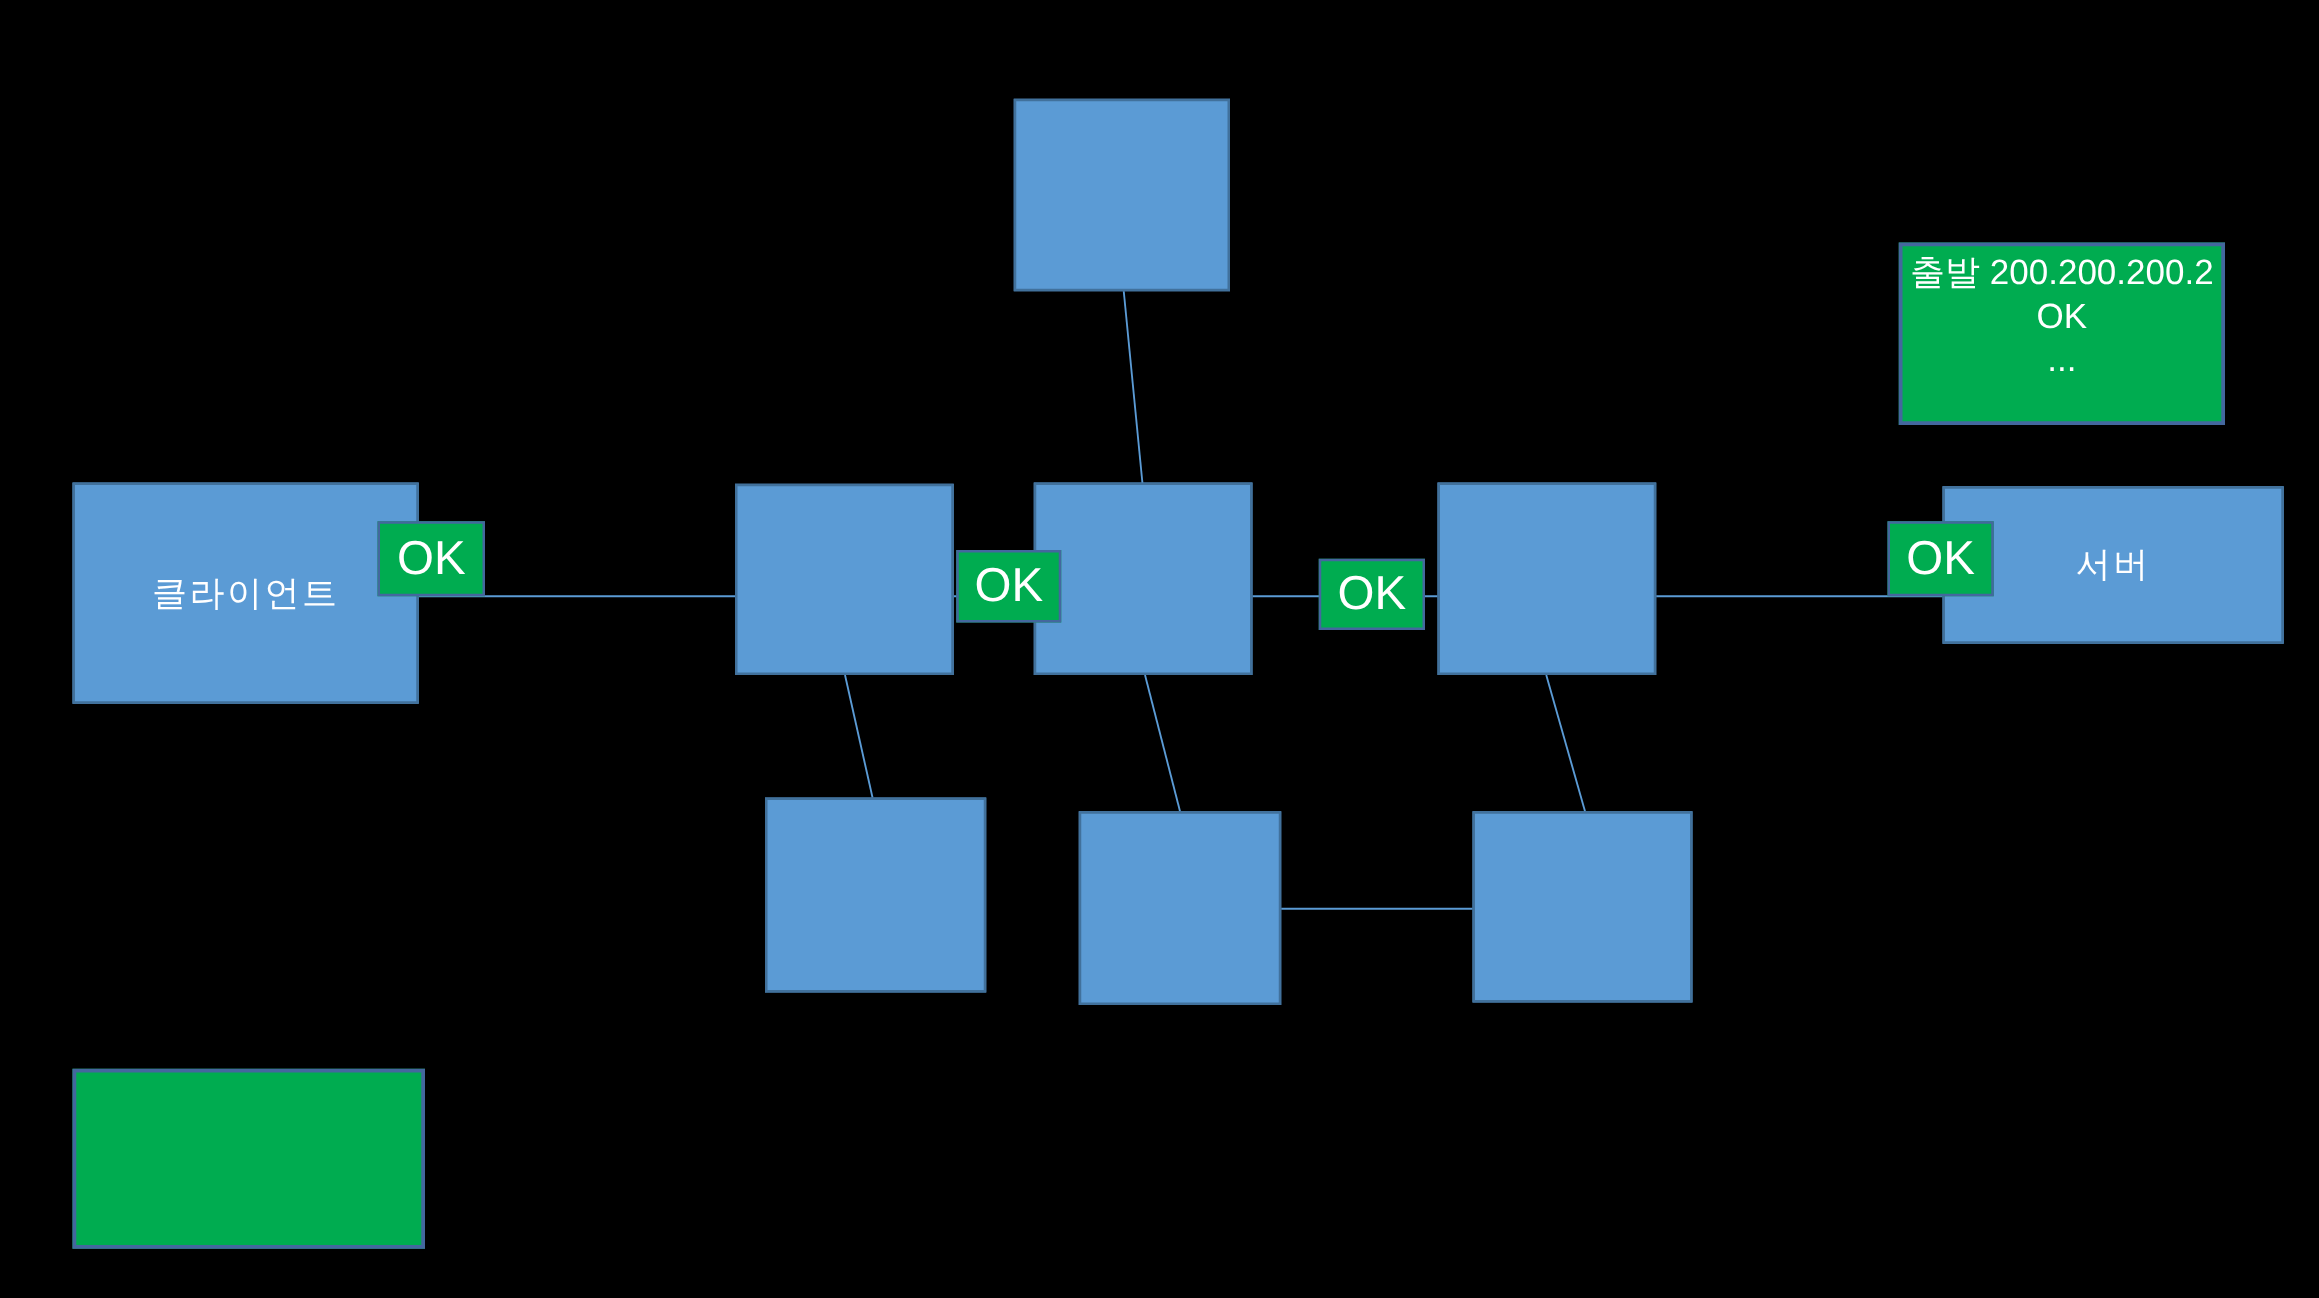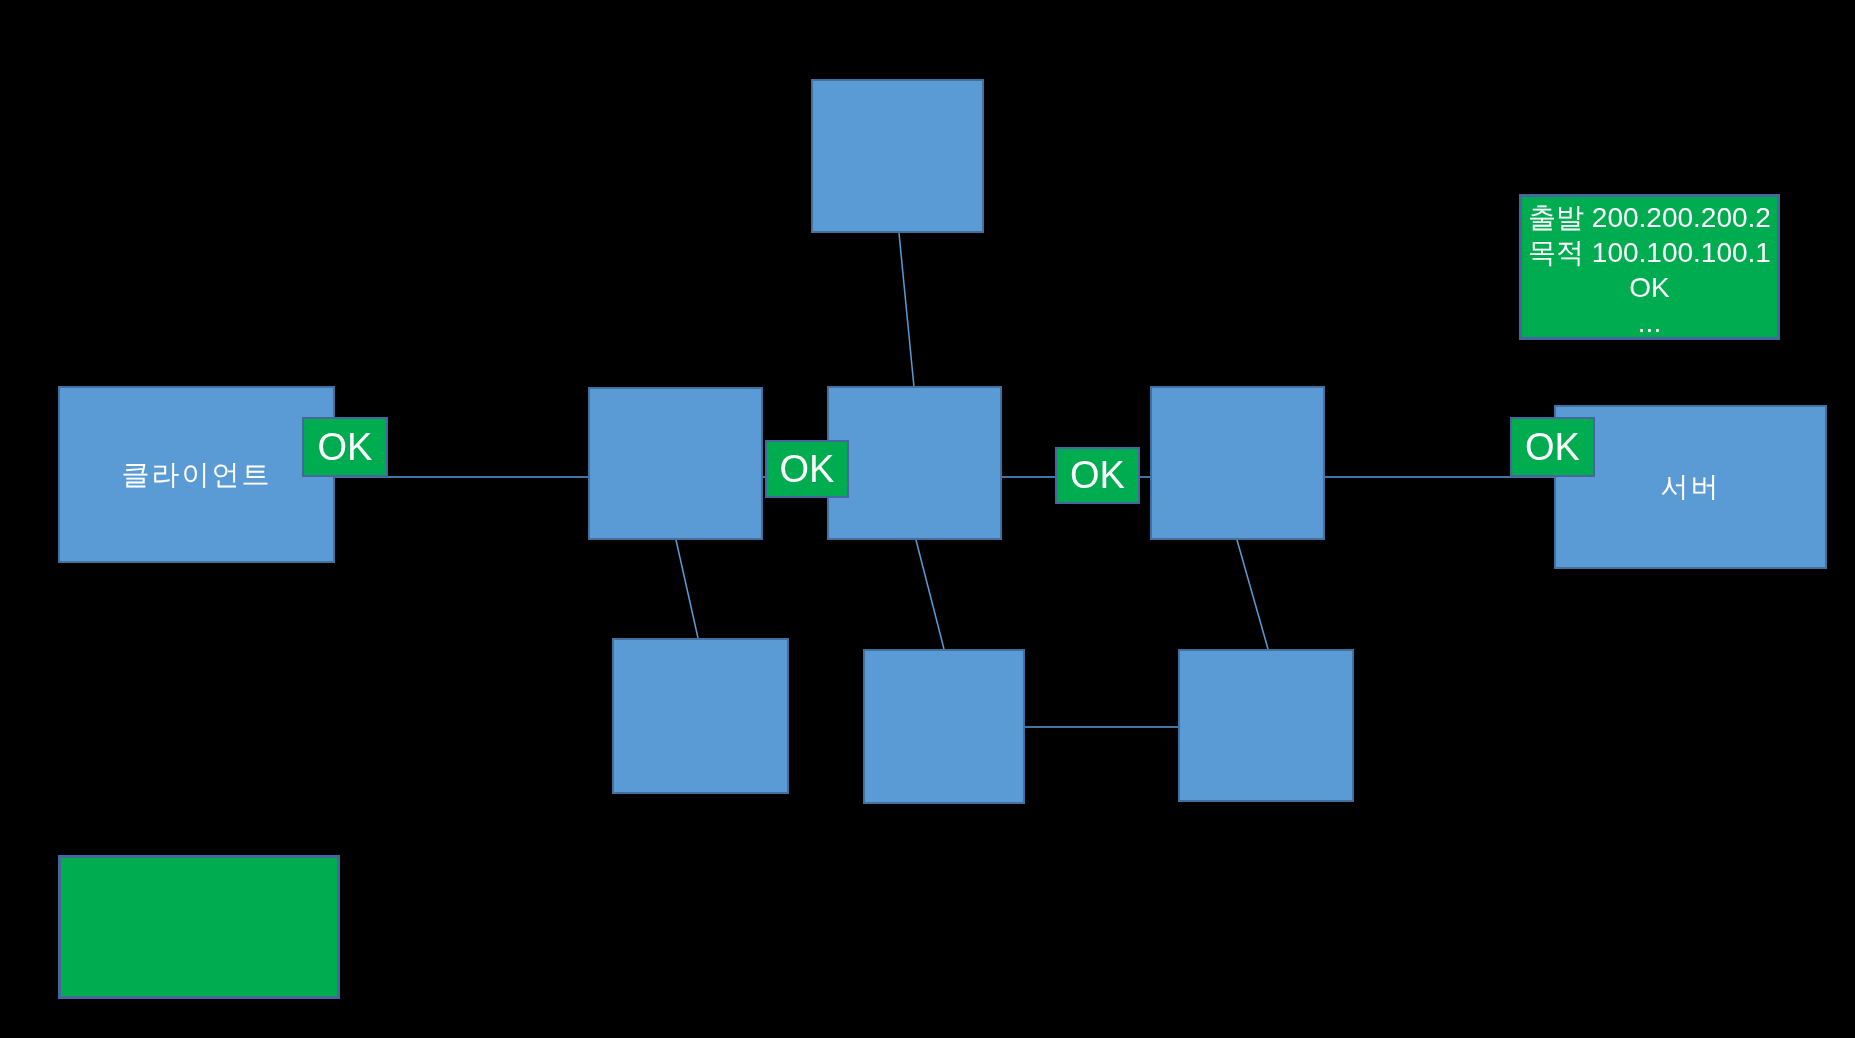--- a/index.html
+++ b/index.html
@@ -53,21 +53,21 @@
     line-height:35px;
     text-align:center;
     padding-top:3px;
   }
   
   .n-top    {left:811px;  top:79px;  width:173px; height:154px;}
   .n-client {left:58px;   top:386px; width:277px; height:177px;}
   .n-r1     {left:588px;  top:387px; width:175px; height:153px;}
   .n-r2     {left:827px;  top:386px; width:175px; height:154px;}
   .n-r3     {left:1150px; top:386px; width:175px; height:154px;}
-  .n-server {left:1554px; top:405px; width:273px; height:164px;}
+  .n-server {left:1554px; top:389px; width:273px; height:126px;}
   .n-b1     {left:612px;  top:638px; width:177px; height:156px;}
   .n-b2     {left:863px;  top:649px; width:162px; height:155px;}
   .n-b3     {left:1178px; top:649px; width:176px; height:153px;}
   .badge-1  {left:302px;  top:417px; width:86px;  height:60px;}
   .badge-2  {left:765px;  top:440px; width:84px;  height:58px;}
   .badge-3  {left:1055px; top:447px; width:85px;  height:57px;}
   .badge-4  {left:1510px; top:417px; width:85px;  height:60px;}
   .packet-note {left:1519px; top:194px; width:261px; height:146px;}
   .packet-empty{left:58px;   top:855px; width:282px; height:144px;}
 </style>
@@ -115,21 +115,20 @@
   <div class="badge badge-3">
     <span>OK</span>
   </div>
   <div class="badge badge-4">
     <span>OK</span>
   </div>
 
   <div class="green-box packet-note">
     <div class="note">
       <div>출발 200.200.200.2</div>
-      <div>목적 100.100.100.1</div>
       <div>OK</div>
       <div>...</div>
     </div>
   </div>
 
   <div class="green-box packet-empty"></div>
 
 </div>
 
 </body></html>

